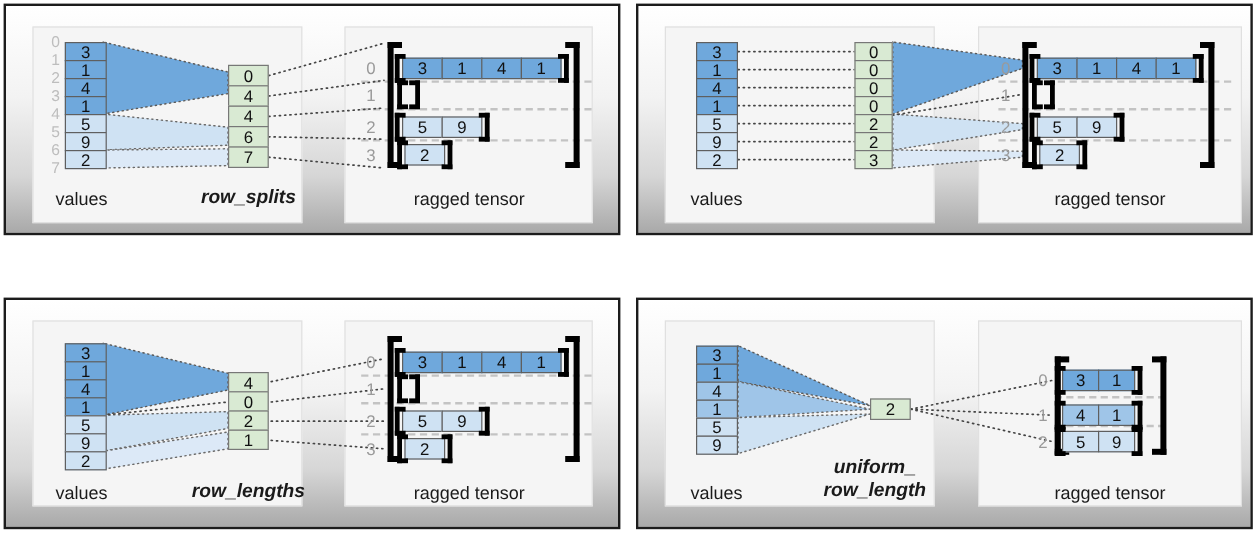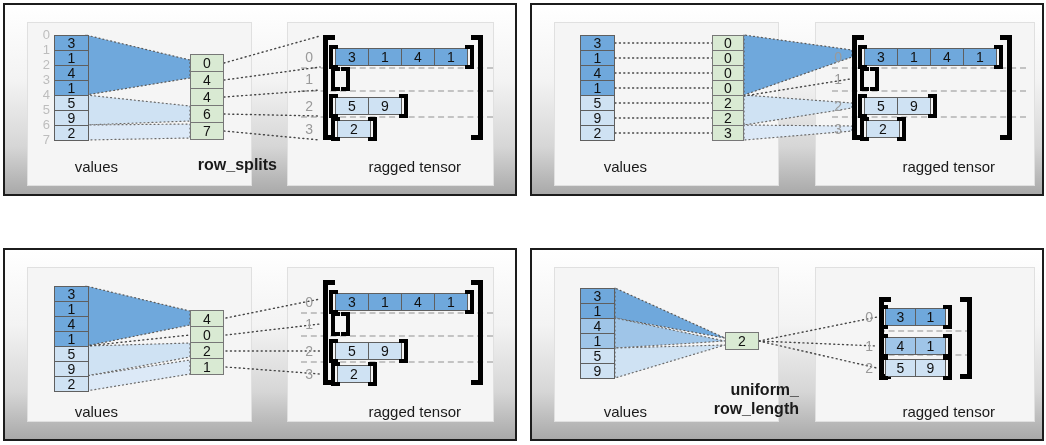--- a/index.html
+++ b/index.html
@@ -30,22 +30,22 @@
   .trow.empty{width:7px;height:18px;}
   .rb{position:absolute;top:-3px;height:24px;width:9px;box-sizing:border-box;z-index:4;}
   .rb.l{left:-6px;border-left:4px solid #000;border-top:4px solid #000;border-bottom:4px solid #000;}
   .rb.r{right:-6px;border-right:4px solid #000;border-top:4px solid #000;border-bottom:4px solid #000;}
   .ob{position:absolute;width:12px;box-sizing:border-box;z-index:2;}
   .ob.l{border-left:5px solid #000;border-top:5px solid #000;border-bottom:5px solid #000;}
   .ob.r{border-right:5px solid #000;border-top:5px solid #000;border-bottom:5px solid #000;}
   .sep{position:absolute;border-top:2px dashed #c3c3c3;z-index:1;}
   .rlabel{position:absolute;font-size:14px;color:#9a9a9a;width:18px;text-align:right;z-index:3;line-height:16px;}
   .bidx{position:absolute;font-size:13px;color:#bdbdbd;width:16px;text-align:right;z-index:3;line-height:16px;}
-  .caption{position:absolute;font-size:15px;color:#1a1a1a;text-align:right;z-index:3;line-height:19px;}
-  .caption.b{font-weight:700;font-size:16px;}
+  .caption{position:absolute;font-size:15px;color:#1a1a1a;text-align:center;z-index:3;line-height:19px;}
+  .caption.b{font-weight:700;font-size:16px;font-style:italic;}
 </style>
 </head>
 <body>
 
 <div id="stage">
 
   <div class="quad" style="left:3px;top:3px;">
     <div class="panel" style="left:22px;top:17px;width:225px;height:164px;"></div>
     <div class="panel" style="left:282px;top:17px;width:207px;height:164px;"></div>
 
@@ -238,20 +238,21 @@
     </div>
 
     <div class="col" style="left:185px;top:60px;">
       <div class="cell gcellA17">4</div>
       <div class="cell gcellA17">0</div>
       <div class="cell gcellA17">2</div>
       <div class="cell gcellA17">1</div>
     </div>
 
     <div class="caption" style="left:13px;width:100px;top:152px;">values</div>
+    <div class="caption b" style="left:132px;width:140px;top:150px;">row_lengths</div>
     <div class="caption" style="left:316px;width:140px;top:152px;">ragged tensor</div>
 
     <div class="ob l" style="left:318px;top:30px;height:105px;"></div>
     <div class="ob r" style="left:466px;top:30px;height:105px;"></div>
     <div class="sep" style="left:296px;top:62px;width:192px;"></div>
     <div class="sep" style="left:296px;top:85px;width:192px;"></div>
     <div class="sep" style="left:296px;top:111px;width:192px;"></div>
 
     <div class="rlabel" style="left:290px;top:44px;">0</div>
     <div class="rlabel" style="left:290px;top:66px;">1</div>

